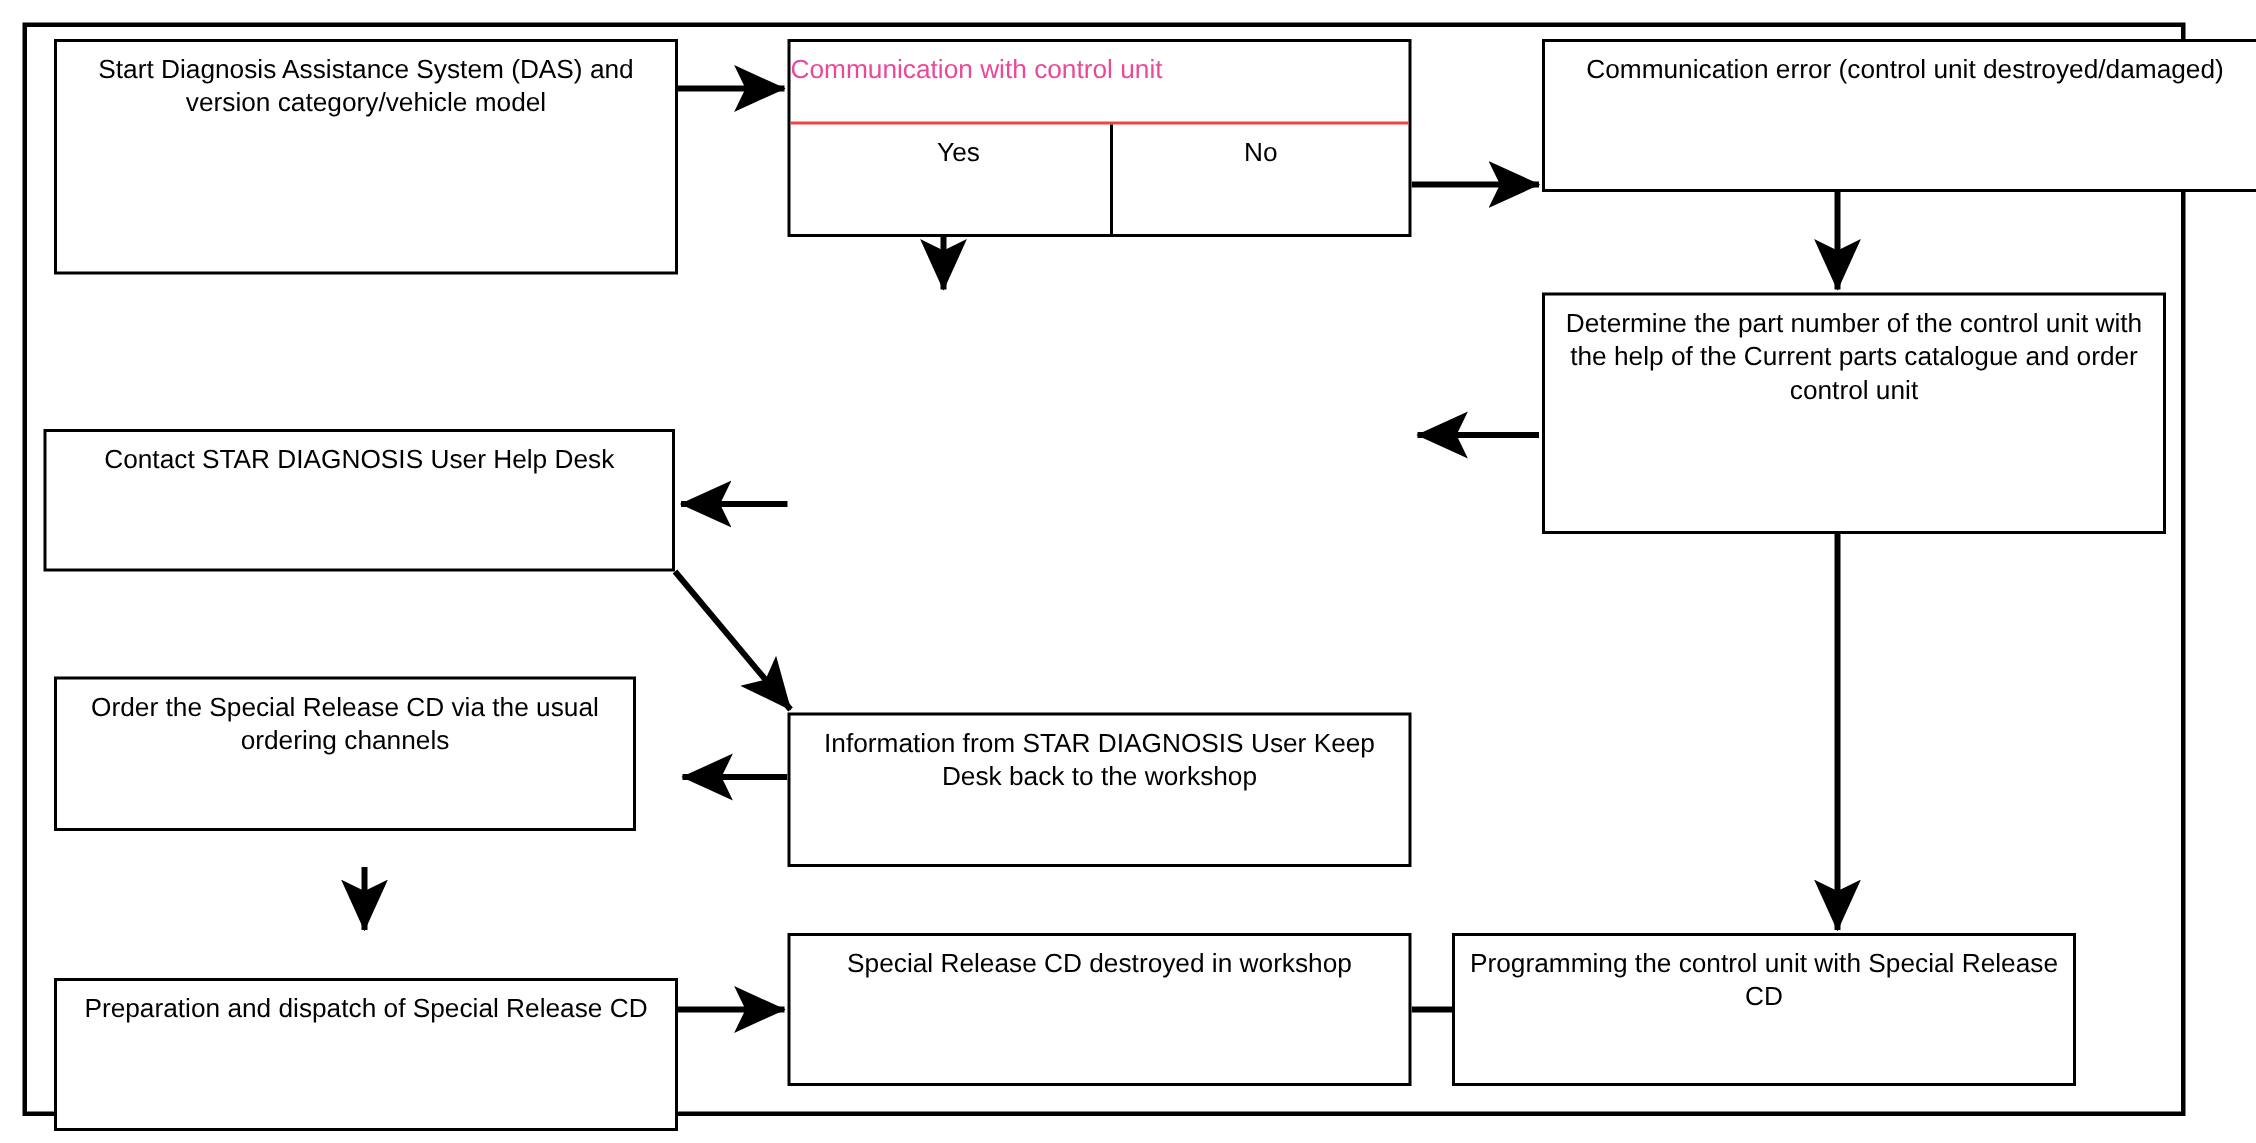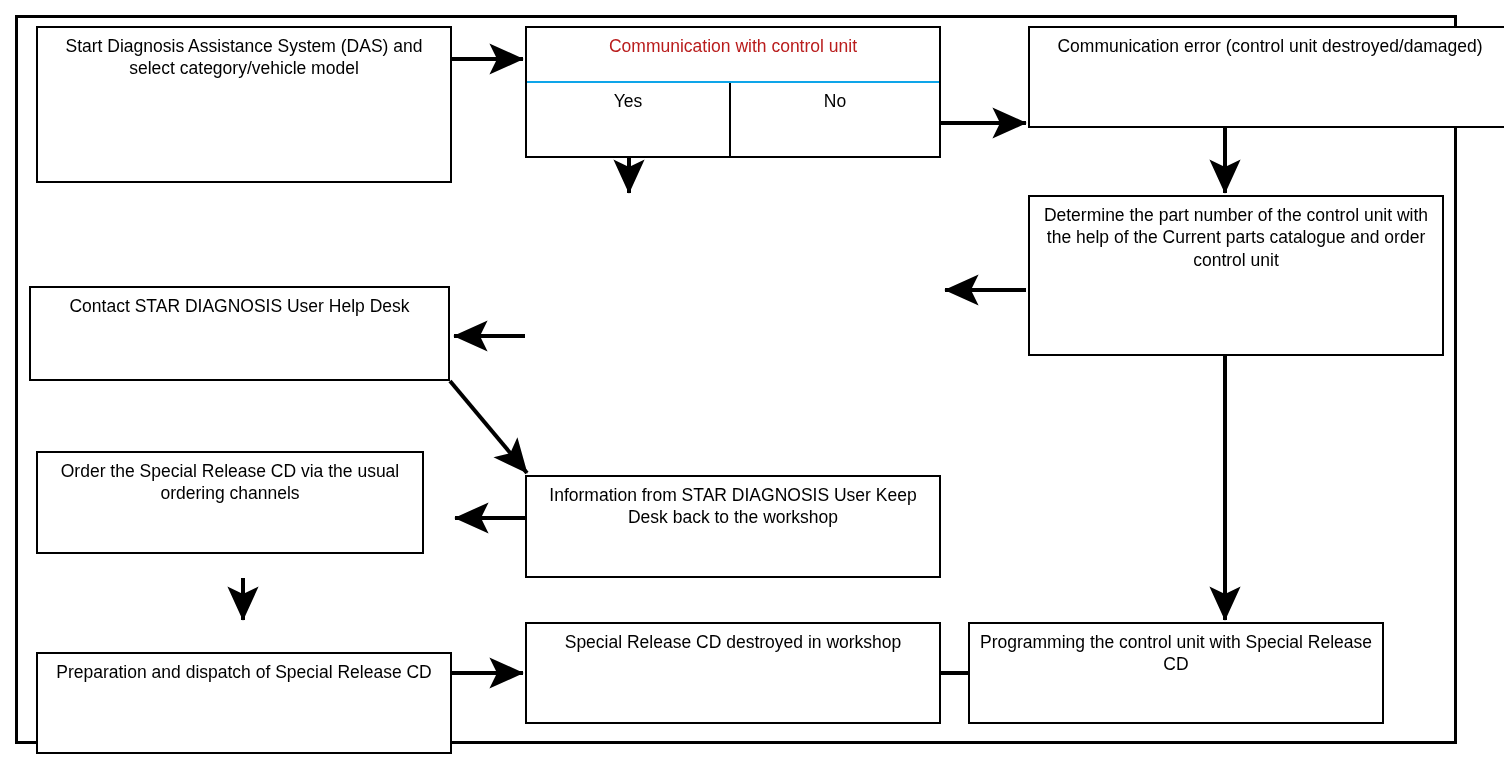--- a/index.html
+++ b/index.html
@@ -44,33 +44,34 @@
     position: absolute;
     box-sizing: border-box;
     border: 2px solid #000000;
     background: #ffffff;
     z-index: 3;
     display: flex;
     flex-direction: column;
   }
   .decision .dec-head {
     flex: 0 0 55px;
-    border-bottom: 2px solid #0ea5e9;
+    border-bottom: 2px solid #ef4444;
     box-sizing: border-box;
     display: block;
-    text-align: center;
+    text-align: left;
     font-size: 17.5px;
     line-height: 1.28;
     padding-top: 7px;
-    color: #b91c1c;
+    color: #ec4899;
   }
   .decision .dec-row {
     flex: 1 1 auto;
     display: flex;
     flex-direction: row;
+    margin-left: 11px;
   }
   .decision .dec-cell {
     flex: 1 1 0;
     box-sizing: border-box;
     text-align: center;
     font-size: 17.5px;
     line-height: 1.28;
     padding-top: 7px;
     color: #000000;
   }
@@ -111,21 +112,21 @@
       <line x1="450" y1="381" x2="527" y2="473"></line>
       <line x1="525" y1="518" x2="455" y2="518"></line>
       <line x1="243" y1="578" x2="243" y2="620"></line>
       <line x1="452" y1="673" x2="523" y2="673"></line>
       <line x1="941" y1="673" x2="1026" y2="673"></line>
       <line x1="1225" y1="356" x2="1225" y2="620"></line>
     </g>
   </svg>
 
   <div class="node" style="left:36px; top:26px; width:416px; height:157px;">
-    <span class="label">Start Diagnosis Assistance System (DAS) and select category/vehicle model</span>
+    <span class="label">Start Diagnosis Assistance System (DAS) and version category/vehicle model</span>
   </div>
 
   <div class="decision" style="left:525px; top:26px; width:416px; height:132px;">
     <span class="dec-head">Communication with control unit</span>
     <div class="dec-row">
       <span class="dec-cell first">Yes</span>
       <span class="dec-cell">No</span>
     </div>
   </div>
 

